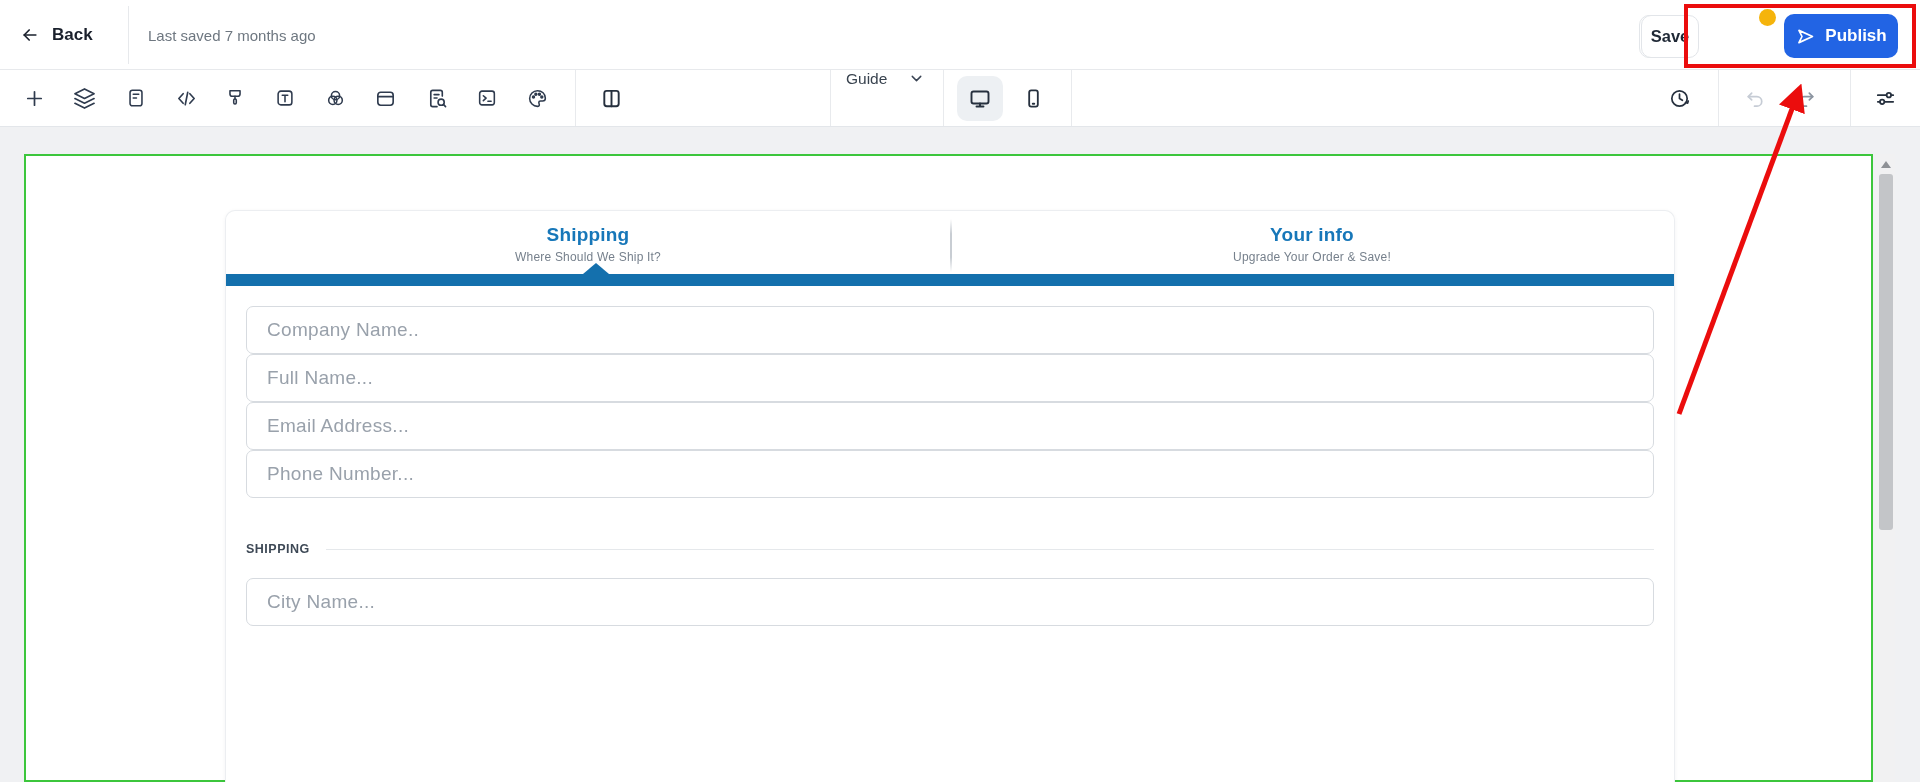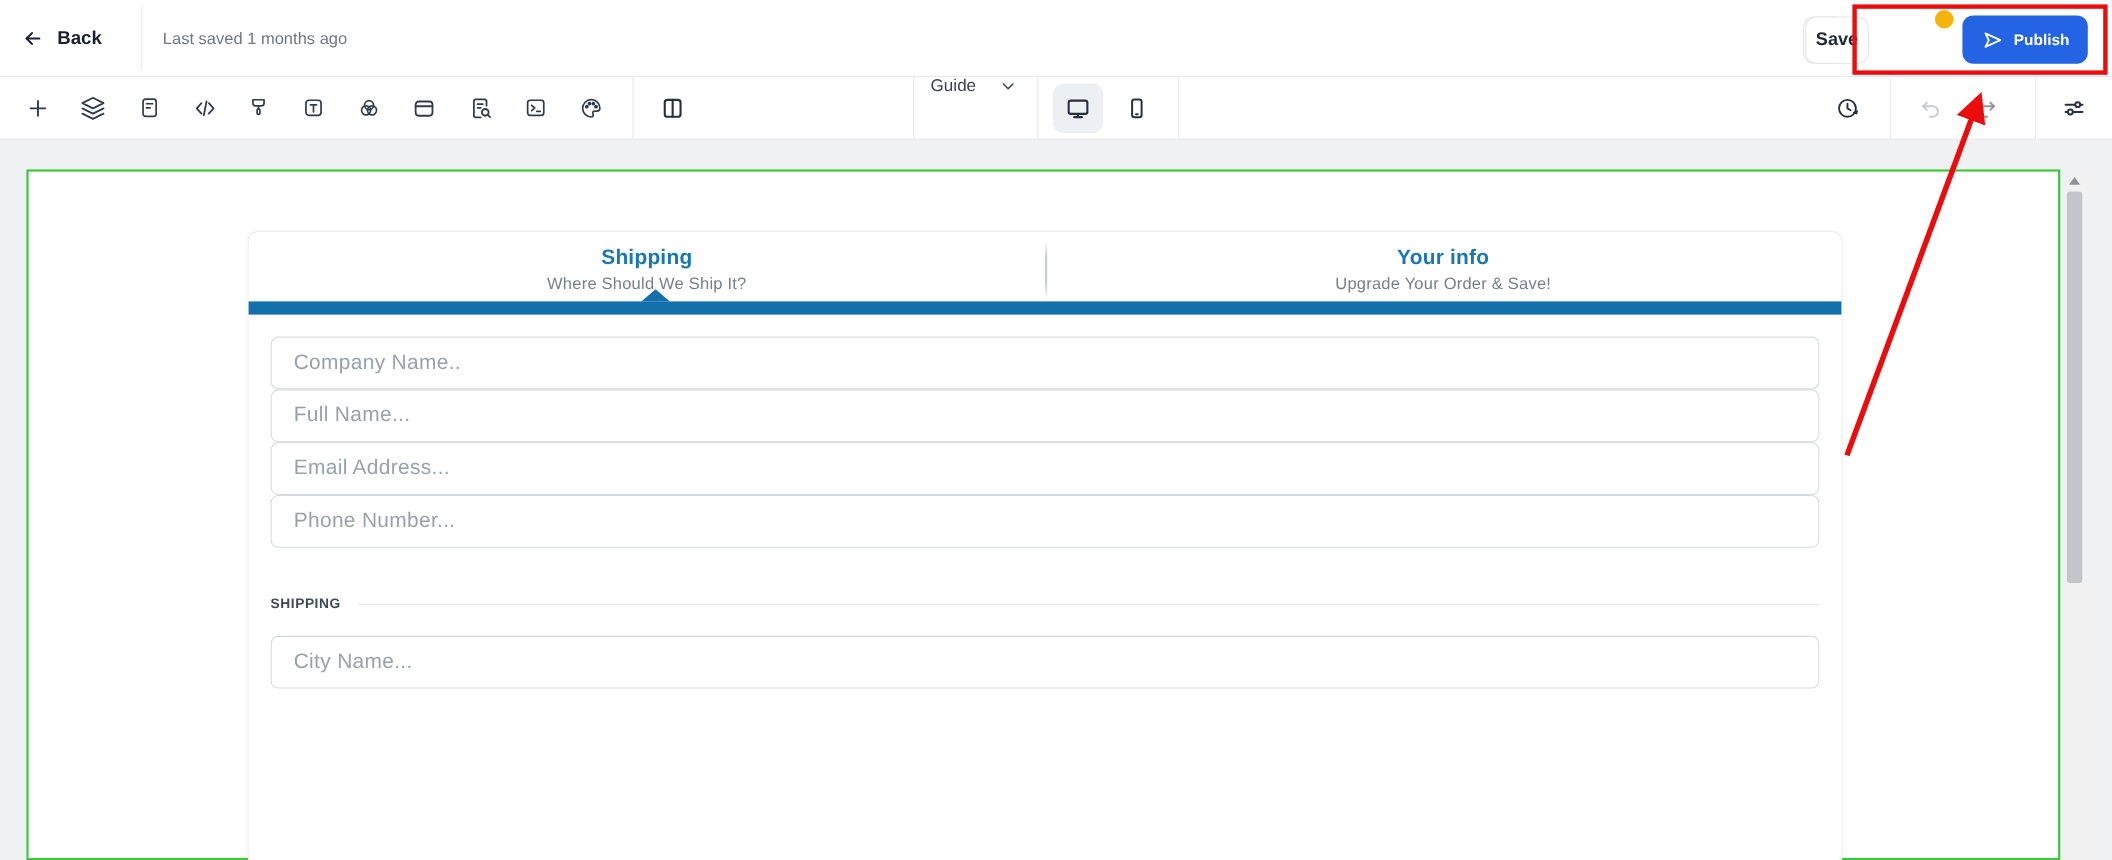--- a/index.html
+++ b/index.html
@@ -39,21 +39,21 @@
     font-size:16.5px; font-weight:600; color:#1F2835;
     display:flex; align-items:center; justify-content:center; cursor:pointer; z-index:6;
   }
   .unsaved-dot {
     position:absolute; left:1759px; top:9px; width:17px; height:17px;
     border-radius:50%; background:var(--unsaved-dot-orange,#F5B40C); z-index:7;
   }
   .publish-btn {
     position:absolute; left:1784px; top:14px; width:114px; height:44px;
     border:none; border-radius:10px; background:var(--publish-blue,#2264E4);
-    color:#fff; font-size:14px; font-weight:700; font-family:"Liberation Sans",sans-serif;
+    color:#fff; font-size:17px; font-weight:700; font-family:"Liberation Sans",sans-serif;
     display:flex; align-items:center; justify-content:center; gap:9px; cursor:pointer; z-index:6;
   }
 
   
   .toolbar {
     position:absolute; left:0; top:70px; width:1920px; height:57px;
     background:#fff; border-bottom:1px solid #E3E6EA; z-index:4;
   }
   .tool-slot {
     position:absolute; top:8px; width:40px; height:40px;
@@ -94,21 +94,21 @@
 
   
   .form-card {
     position:absolute; left:225px; top:210px; width:1450px; height:572px;
     background:#fff; border:1px solid #ECEEF1; border-bottom:none;
     border-radius:10px 10px 0 0; box-shadow:0 1px 4px rgba(20,30,50,.05); z-index:2;
   }
   .tabs { position:relative; height:63px; display:flex; }
   .tab { flex:1; text-align:center; padding-top:13px; cursor:pointer; }
   .tab-title { font-size:19px; font-weight:700; color:var(--tab-blue,#1777B9); letter-spacing:.2px; }
-  .tab-sub { font-size:15px; color:#76808C; margin-top:4px; letter-spacing:.2px; }
+  .tab-sub { font-size:12px; color:#76808C; margin-top:4px; letter-spacing:.2px; }
   .tab-divider {
     position:absolute; left:724px; top:8px; width:2px; height:53px;
     background:linear-gradient(#ffffff, #C8CDD3 28%, #C8CDD3 72%, #ffffff);
   }
   .progress { position:relative; height:12px; background:var(--progress-bar-blue,#1470AD); }
   .progress-notch {
     position:absolute; left:357px; top:-11px; width:0; height:0;
     border-left:13px solid transparent; border-right:13px solid transparent;
     border-bottom:11px solid var(--progress-bar-blue,#1470AD);
   }
@@ -138,21 +138,21 @@
   <div class="back-btn">
     <span>
       <svg width="20" height="20" viewBox="0 0 24 24" fill="none" stroke="#1A202C" stroke-width="2" stroke-linecap="round" stroke-linejoin="round">
           <path d="M19 12H5"></path>
           <path d="M11 18l-6-6 6-6"></path>
         </svg>
     </span>
     <span class="back-label">Back</span>
   </div>
   <div class="topbar-vdiv"></div>
-  <div class="last-saved">Last saved 1 months ago</div>
+  <div class="last-saved">Last saved 7 months ago</div>
 
   <div class="eye-btn">
     <span>
       <svg width="22" height="22" viewBox="0 0 24 24" fill="none" stroke="#3A4454" stroke-width="1.7" stroke-linecap="round" stroke-linejoin="round">
           <path d="M2.5 12S6 5.8 12 5.8 21.5 12 21.5 12 18 18.2 12 18.2 2.5 12 2.5 12Z"></path>
           <circle cx="12" cy="12" r="2.4" fill="#3A4454"></circle>
         </svg>
     </span>
   </div>
 

